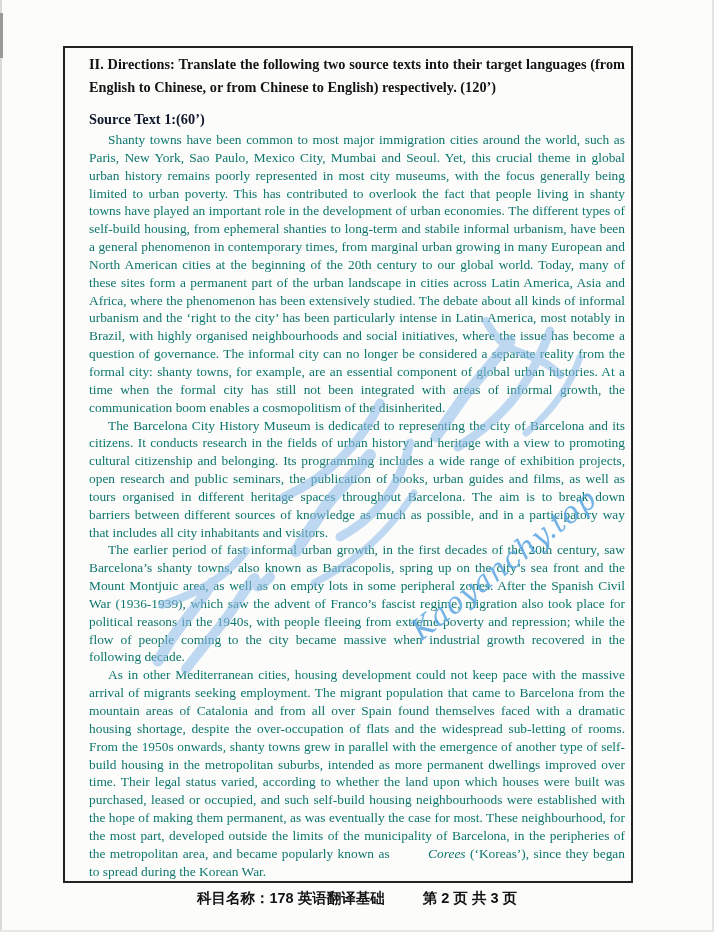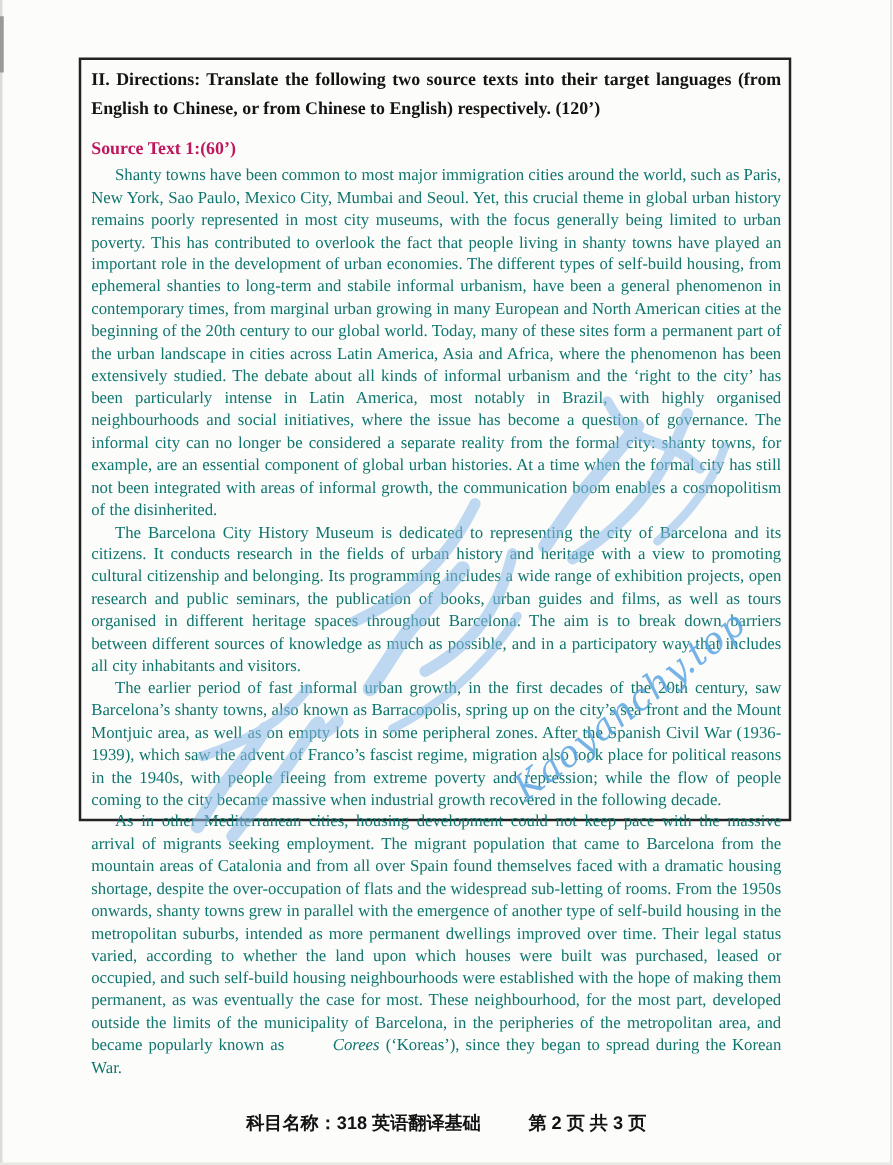--- a/index.html
+++ b/index.html
@@ -18,43 +18,43 @@
   
   .edge-left   { position:absolute; left:0; top:0; width:2px; height:932px; background:#dbdbd8; }
   .mark-topleft{ position:absolute; left:0; top:13px; width:3px; height:45px; background:#9a9a97; }
   .edge-right  { position:absolute; right:0; top:0; width:2px; height:932px; background:#e4e4e1; }
   .edge-bottom { position:absolute; left:0; bottom:0; width:100%; height:2px; background:#e7e7e4; }
 
   
   .content-box {
     position: absolute;
     left: 63px; top: 46px;
-    width: 570px; height: 611px;
+    width: 570px; height: 837px;
     box-sizing: border-box;
     border: 2px solid #232323;
-    padding: 5px 6px 6px 8px;
+    padding: 5px 6px 6px 24px;
     background: transparent;
     z-index: 2;
   }
 
   .directions {
     margin: 0;
     font-weight: bold;
     font-size: 14.3px;
     line-height: 23px;
     text-align: justify;
     color: #141414;
   }
 
   .source-heading {
     margin: 11px 0 2px 0;
     font-weight: bold;
     font-size: 14.3px;
     line-height: 19px;
-    color: #be185d;
+    color: #0f172a;
   }
 
   .body-para {
     margin: 0;
     font-size: 13.4px;
     line-height: 17.85px;
     text-align: justify;
     text-indent: 19px;
     color: #0f766e;
   }
@@ -136,17 +136,17 @@
     <p class="source-heading">Source Text 1:(60’)</p>
     <div>
       <p class="body-para">Shanty towns have been common to most major immigration cities around the world, such as Paris, New York, Sao Paulo, Mexico City, Mumbai and Seoul. Yet, this crucial theme in global urban history remains poorly represented in most city museums, with the focus generally being limited to urban poverty. This has contributed to overlook the fact that people living in shanty towns have played an important role in the development of urban economies. The different types of self-build housing, from ephemeral shanties to long-term and stabile informal urbanism, have been a general phenomenon in contemporary times, from marginal urban growing in many European and North American cities at the beginning of the 20th century to our global world. Today, many of these sites form a permanent part of the urban landscape in cities across Latin America, Asia and Africa, where the phenomenon has been extensively studied. The debate about all kinds of informal urbanism and the ‘right to the city’ has been particularly intense in Latin America, most notably in Brazil, with highly organised neighbourhoods and social initiatives, where the issue has become a question of governance. The informal city can no longer be considered a separate reality from the formal city: shanty towns, for example, are an essential component of global urban histories. At a time when the formal city has still not been integrated with areas of informal growth, the communication boom enables a cosmopolitism of the disinherited.</p>
       <p class="body-para">The Barcelona City History Museum is dedicated to representing the city of Barcelona and its citizens. It conducts research in the fields of urban history and heritage with a view to promoting cultural citizenship and belonging. Its programming includes a wide range of exhibition projects, open research and public seminars, the publication of books, urban guides and films, as well as tours organised in different heritage spaces throughout Barcelona. The aim is to break down barriers between different sources of knowledge as much as possible, and in a participatory way that includes all city inhabitants and visitors.</p>
       <p class="body-para">The earlier period of fast informal urban growth, in the first decades of the 20th century, saw Barcelona’s shanty towns, also known as Barracopolis, spring up on the city’s sea front and the Mount Montjuic area, as well as on empty lots in some peripheral zones. After the Spanish Civil War (1936-1939), which saw the advent of Franco’s fascist regime, migration also took place for political reasons in the 1940s, with people fleeing from extreme poverty and repression; while the flow of people coming to the city became massive when industrial growth recovered in the following decade.</p>
       <p class="body-para">As in other Mediterranean cities, housing development could not keep pace with the massive arrival of migrants seeking employment. The migrant population that came to Barcelona from the mountain areas of Catalonia and from all over Spain found themselves faced with a dramatic housing shortage, despite the over-occupation of flats and the widespread sub-letting of rooms. From the 1950s onwards, shanty towns grew in parallel with the emergence of another type of self-build housing in the metropolitan suburbs, intended as more permanent dwellings improved over time. Their legal status varied, according to whether the land upon which houses were built was purchased, leased or occupied, and such self-build housing neighbourhoods were established with the hope of making them permanent, as was eventually the case for most. These neighbourhood, for the most part, developed outside the limits of the municipality of Barcelona, in the peripheries of the metropolitan area, and became popularly known as <i>Corees</i> (‘Koreas’), since they began to spread during the Korean War.</p>
     </div>
   </div>
 
   <div class="footer">
-    <span class="subject">科目名称：318 英语翻译基础</span>
+    <span class="subject">科目名称：178 英语翻译基础</span>
     <span class="page-info">第 2 页 共 3 页</span>
   </div>
 
 </div>
 
 </body></html>

